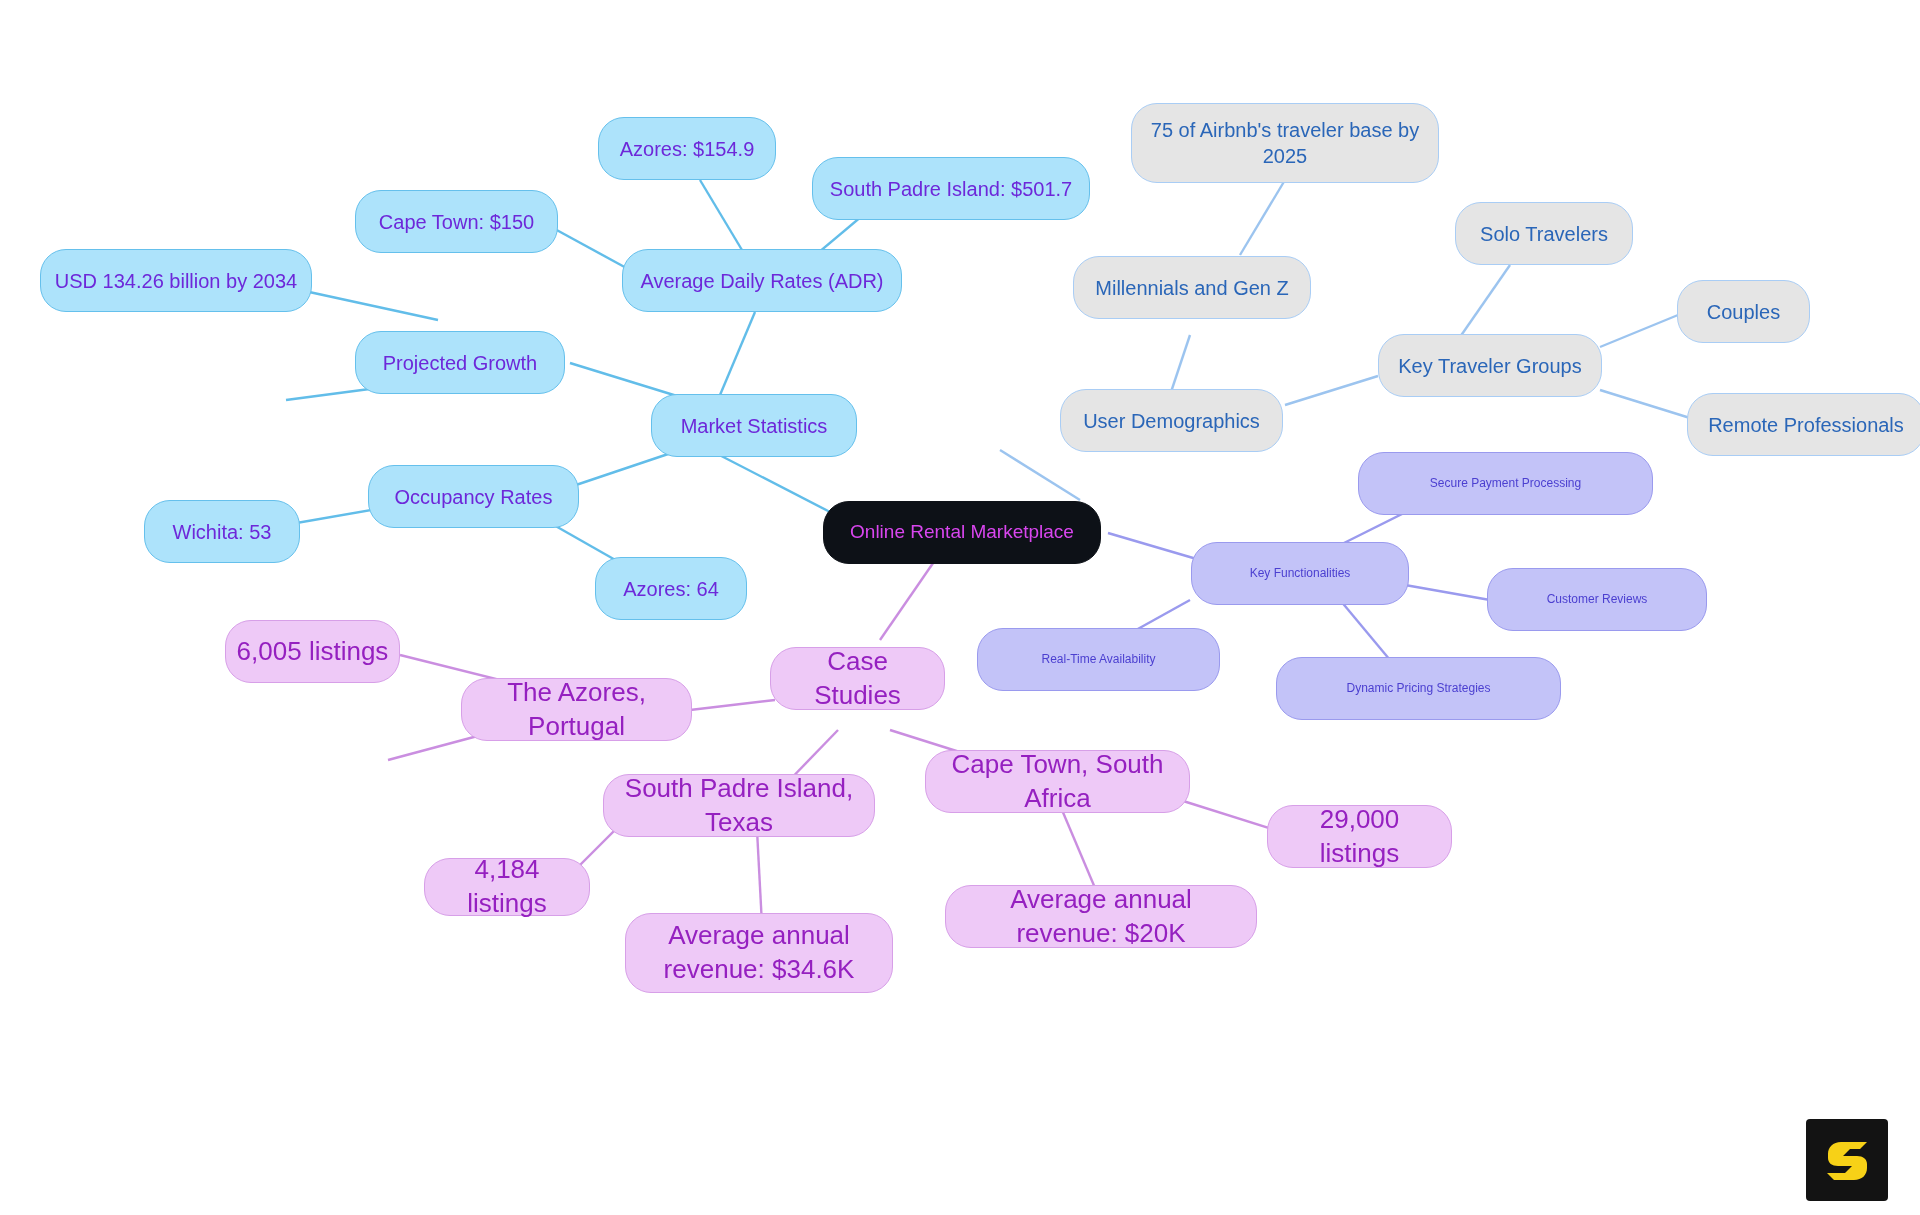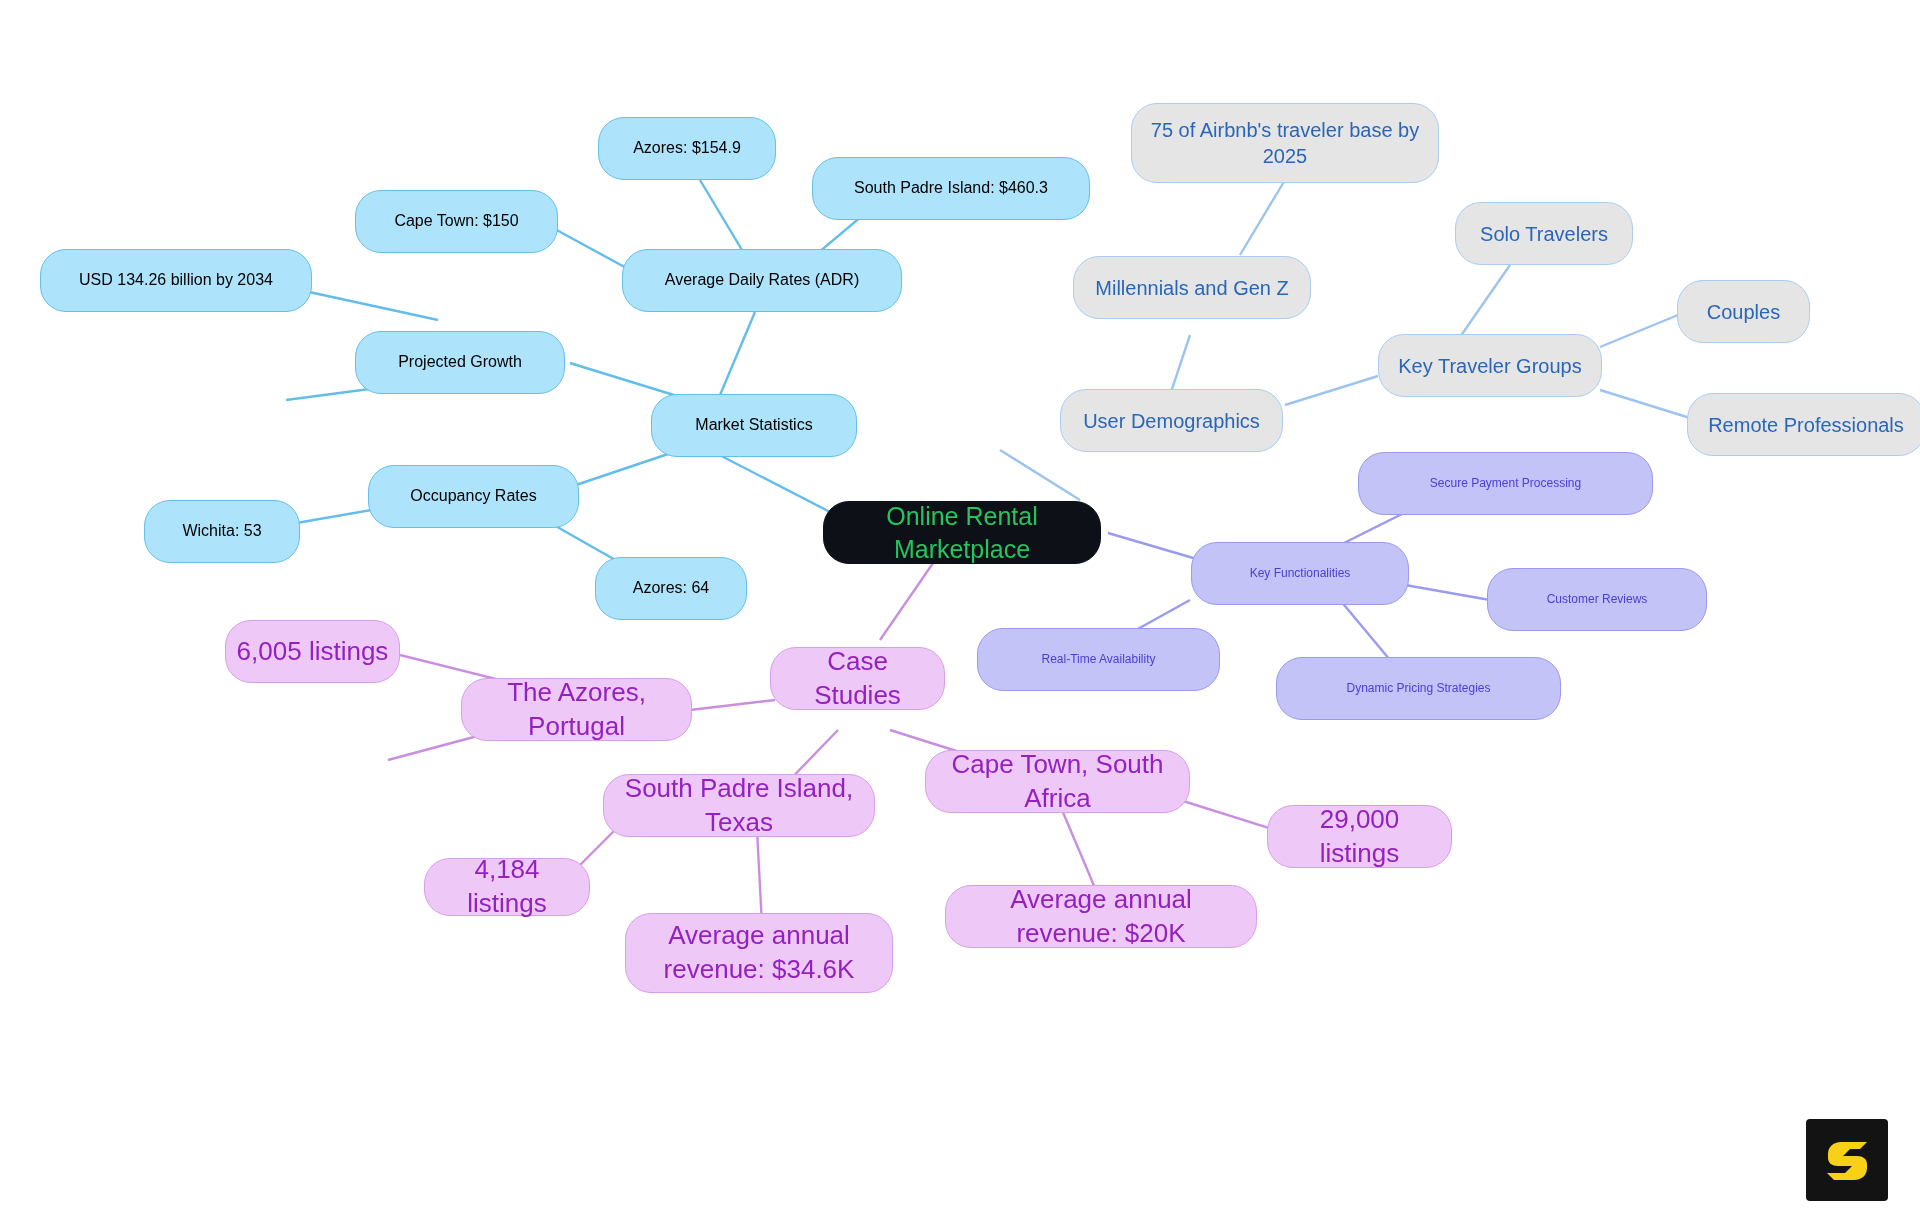--- a/index.html
+++ b/index.html
@@ -35,29 +35,29 @@
     border-radius: 26px;
     border-style: solid;
     border-width: 1px;
     line-height: 1.3;
     white-space: pre-line;
     padding: 4px 10px;
   }
   .node.root {
     background: #0d1117;
     border-color: #0d1117;
-    color: #22c55e;
-    font-size: 25px;
+    color: #d946ef;
+    font-size: 19px;
     border-radius: 26px;
   }
   .node.blue {
     background: #ade3fb;
     border-color: #65c0ec;
-    color: #000000;
-    font-size: 16px;
+    color: #6d28d9;
+    font-size: 20px;
   }
   .node.lightblue {
     background: #e5e5e5;
     border-color: #a9cdf5;
     color: #2a66b8;
     font-size: 20px;
   }
   .node.periwinkle {
     background: #c3c3f8;
     border-color: #9a9aee;
@@ -138,21 +138,21 @@
   </svg>
 
   <div class="node root" style="left:823px; top:501px; width:278px; height:63px;">Online Rental Marketplace</div>
 
   <div class="node blue" style="left:651px; top:394px; width:206px; height:63px;">Market Statistics</div>
   <div class="node blue" style="left:355px; top:331px; width:210px; height:63px;">Projected Growth</div>
   <div class="node blue" style="left:40px; top:249px; width:272px; height:63px;">USD 134.26 billion by 2034</div>
   <div class="node blue" style="left:622px; top:249px; width:280px; height:63px;">Average Daily Rates (ADR)</div>
   <div class="node blue" style="left:598px; top:117px; width:178px; height:63px;">Azores: $154.9</div>
   <div class="node blue" style="left:355px; top:190px; width:203px; height:63px;">Cape Town: $150</div>
-  <div class="node blue" style="left:812px; top:157px; width:278px; height:63px;">South Padre Island: $460.3</div>
+  <div class="node blue" style="left:812px; top:157px; width:278px; height:63px;">South Padre Island: $501.7</div>
   <div class="node blue" style="left:368px; top:465px; width:211px; height:63px;">Occupancy Rates</div>
   <div class="node blue" style="left:144px; top:500px; width:156px; height:63px;">Wichita: 53</div>
   <div class="node blue" style="left:595px; top:557px; width:152px; height:63px;">Azores: 64</div>
 
   <div class="node lightblue" style="left:1060px; top:389px; width:223px; height:63px;">User Demographics</div>
   <div class="node lightblue" style="left:1073px; top:256px; width:238px; height:63px;">Millennials and Gen Z</div>
   <div class="node lightblue" style="left:1131px; top:103px; width:308px; height:80px;">75 of Airbnb's traveler base by 2025</div>
   <div class="node lightblue" style="left:1378px; top:334px; width:224px; height:63px;">Key Traveler Groups</div>
   <div class="node lightblue" style="left:1455px; top:202px; width:178px; height:63px;">Solo Travelers</div>
   <div class="node lightblue" style="left:1677px; top:280px; width:133px; height:63px;">Couples</div>

